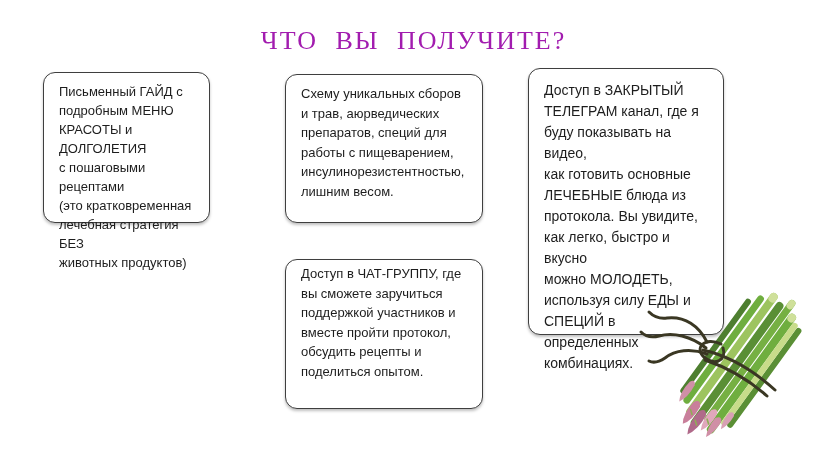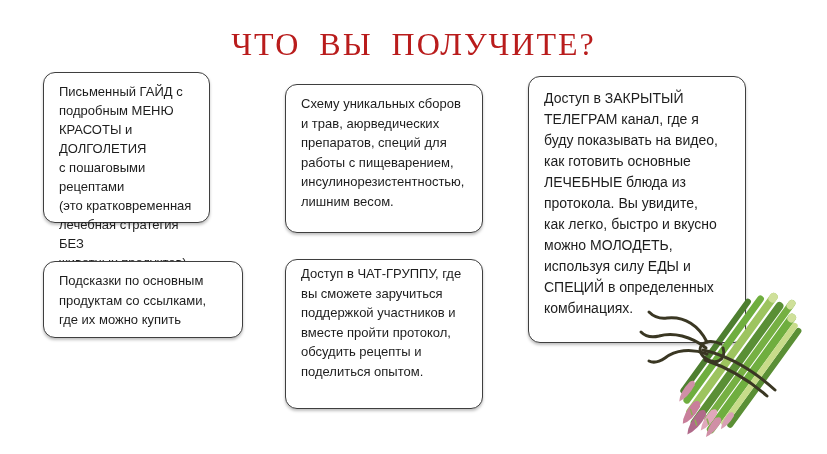--- a/index.html
+++ b/index.html
@@ -17,44 +17,44 @@
   }
   .title {
     position: absolute;
     top: 26px;
     left: 0;
     width: 100%;
     margin: 0;
     text-align: center;
     font-family: "Liberation Serif", serif;
     font-weight: 400;
-    font-size: 32px;
+    font-size: 26px;
     letter-spacing: 2px;
     word-spacing: 9px;
-    color: #b91c1c;
+    color: #a21caf;
   }
   .card {
     position: absolute;
     box-sizing: border-box;
     background: #ffffff;
     border: 1.5px solid #3f3f3f;
     border-radius: 12px;
     box-shadow: 0 2px 3px rgba(0,0,0,0.25);
     padding: 9px 13px 8px 15px;
   }
   .card-text {
     margin: 0;
     font-size: 13px;
     line-height: 19px;
     color: #1d1d1d;
     white-space: pre-line;
   }
   .card-0 { left: 43px;  top: 72px;  width: 167px; height: 151px; }
-  .card-1 { left: 285px; top: 74px;  width: 198px; height: 149px; margin-top: 10px; }
-  .card-2 { left: 528px; top: 76px;  width: 218px; height: 267px; padding-top: 11px; }
+  .card-1 { left: 285px; top: 74px;  width: 198px; height: 149px; }
+  .card-2 { left: 528px; top: 68px;  width: 196px; height: 267px; padding-top: 11px; }
   .card-3 { left: 43px;  top: 261px; width: 200px; height: 77px;  }
   .card-4 { left: 285px; top: 259px; width: 198px; height: 150px; padding-top: 4px; }
   .card-1 .card-text, .card-3 .card-text, .card-4 .card-text { line-height: 19.5px; }
   .card-2 .card-text { font-size: 14px; line-height: 21px; }
   .illustration {
     position: absolute;
     left: 633px;
     top: 286px;
     width: 196px;
     height: 170px;
@@ -95,25 +95,20 @@
 как готовить основные
 ЛЕЧЕБНЫЕ блюда из
 протокола. Вы увидите,
 как легко, быстро и вкусно
 можно МОЛОДЕТЬ,
 используя силу ЕДЫ и
 СПЕЦИЙ в определенных
 комбинациях.</p>
   </div>
 
-  <div class="card card-3">
-    <p class="card-text">Подсказки по основным
-продуктам со ссылками,
-где их можно купить</p>
-  </div>
 
   <div class="card card-4">
     <p class="card-text">Доступ в ЧАТ-ГРУППУ, где
 вы сможете заручиться
 поддержкой участников и
 вместе пройти протокол,
 обсудить рецепты и
 поделиться опытом.</p>
   </div>
 

